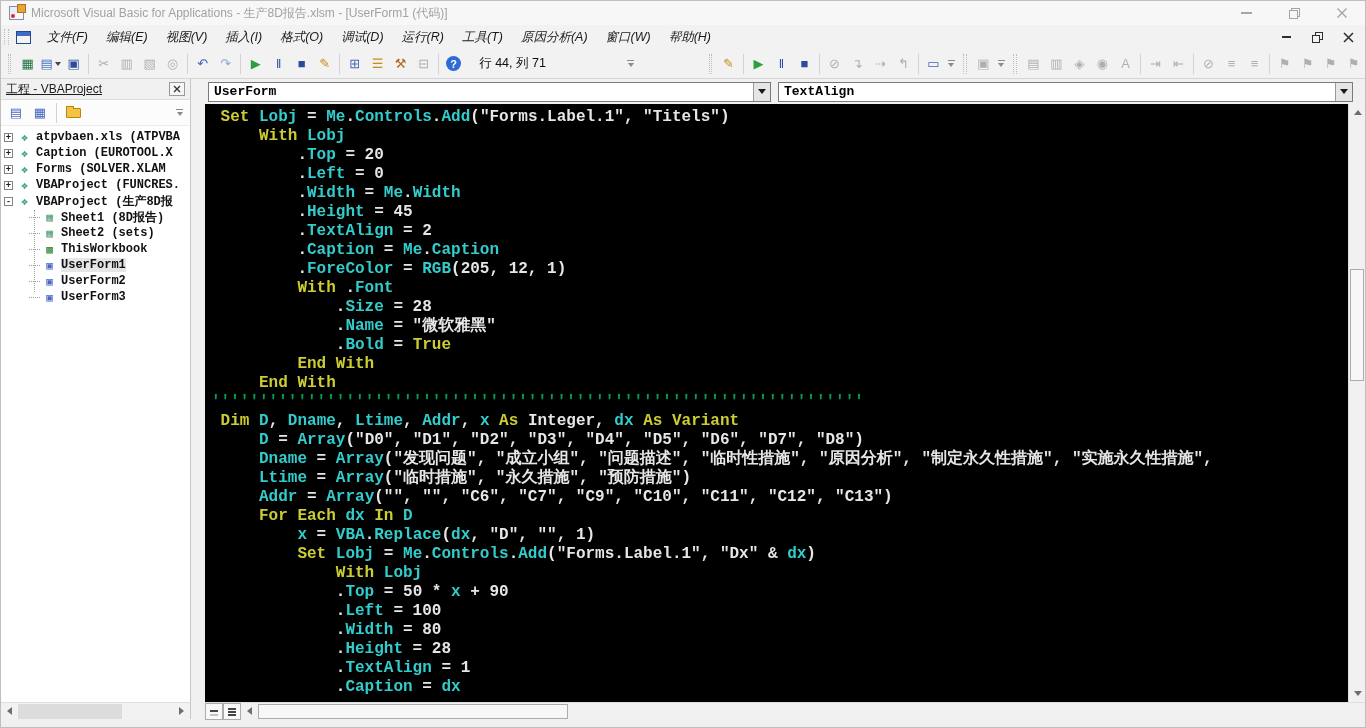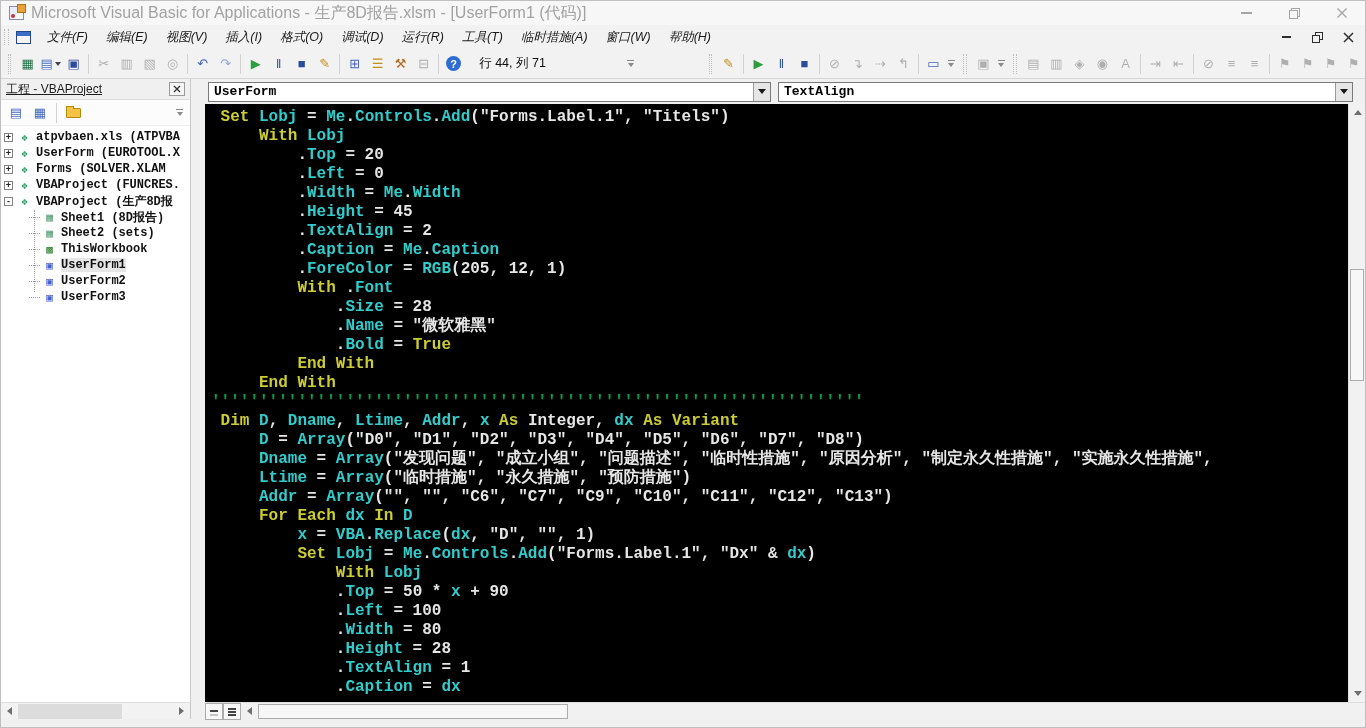--- a/index.html
+++ b/index.html
@@ -4,21 +4,21 @@
 <style>
   * { margin:0; padding:0; box-sizing:border-box; }
   html,body { width:1366px; height:728px; overflow:hidden; }
   body { font-family:"Liberation Sans", sans-serif; background:#F0F0F0; border:1px solid #BFBFBF; }
 
   
   .titlebar { height:24px; background:#F7F7F7; display:flex; align-items:center; gap:7px; padding-left:8px; }
   .app-icon { width:15px; height:14px; position:relative; background:linear-gradient(135deg,#E9EDF9 55%,#F8F8F8 55%); border:1px solid #8A8AB0; }
   .app-icon::before { content:""; position:absolute; right:-3px; top:-3px; width:7px; height:7px; background:#E8A33D; border:1px solid #A87417; }
   .app-icon::after { content:""; position:absolute; left:1px; bottom:1px; width:4px; height:4px; background:#C33; border-radius:50%; }
-  .title-text { font-size:16px; color:#A2A2A2; }
+  .title-text { font-size:12px; color:#A2A2A2; }
   .win-controls { margin-left:auto; display:flex; align-items:center; gap:34px; margin-right:16px; }
   .wbtn { display:flex; align-items:center; justify-content:center; width:14px; height:14px; }
   .tb-min { width:11px; height:2px; background:#A5A5A5; }
 
   
   .menubar { height:24px; background:#F2F2F2; display:flex; align-items:center; font-size:12.5px; color:#1A1A1A; }
   .mgrip { width:5px; height:16px; border-left:1px dotted #BDBDBD; border-right:1px dotted #BDBDBD; margin:0 5px 0 3px; }
   .child-icon { width:15px; height:13px; border:1px solid #23498C; background:linear-gradient(#3C6CC4 0 4px,#F4F4F4 4px); margin:0 7px 0 2px; }
   .menu-item { padding:4px 9px; white-space:nowrap;font-style:italic; }
   .mdi-controls { margin-left:auto; display:flex; align-items:center; gap:17px; margin-right:10px; }
@@ -128,21 +128,21 @@
   <span class="child-icon"></span>
   <div id="menu-items" style="display:flex;">
       <div class="menu-item">文件(F)</div>
       <div class="menu-item">编辑(E)</div>
       <div class="menu-item">视图(V)</div>
       <div class="menu-item">插入(I)</div>
       <div class="menu-item">格式(O)</div>
       <div class="menu-item">调试(D)</div>
       <div class="menu-item">运行(R)</div>
       <div class="menu-item">工具(T)</div>
-      <div class="menu-item">临时措施(A)</div>
+      <div class="menu-item">原因分析(A)</div>
       <div class="menu-item">窗口(W)</div>
       <div class="menu-item">帮助(H)</div>
     </div>
   <div class="mdi-controls">
     <span class="wbtn">
         <span class="mdi-min"></span>
       </span>
     <span class="wbtn">
       <svg width="11" height="11" viewBox="0 0 11 11">
           <rect x="3.5" y="0.5" width="7" height="7" fill="none" stroke="#2E2E2E"></rect>
@@ -351,21 +351,21 @@
     <div class="sb-tree" id="sb-tree">
         <div class="vline"></div>
         <div class="trow lv0">
           <span class="texp">+</span>
           <span class="ticon" style="color: rgb(46, 158, 107);">❖</span>
           <span class="tlabel">atpvbaen.xls (ATPVBA</span>
         </div>
         <div class="trow lv0">
           <span class="texp">+</span>
           <span class="ticon" style="color: rgb(46, 158, 107);">❖</span>
-          <span class="tlabel">UserForm (EUROTOOL.X</span>
+          <span class="tlabel">Caption (EUROTOOL.X</span>
         </div>
         <div class="trow lv0">
           <span class="texp">+</span>
           <span class="ticon" style="color: rgb(46, 158, 107);">❖</span>
           <span class="tlabel">Forms (SOLVER.XLAM</span>
         </div>
         <div class="trow lv0">
           <span class="texp">+</span>
           <span class="ticon" style="color: rgb(46, 158, 107);">❖</span>
           <span class="tlabel">VBAProject (FUNCRES.</span>

